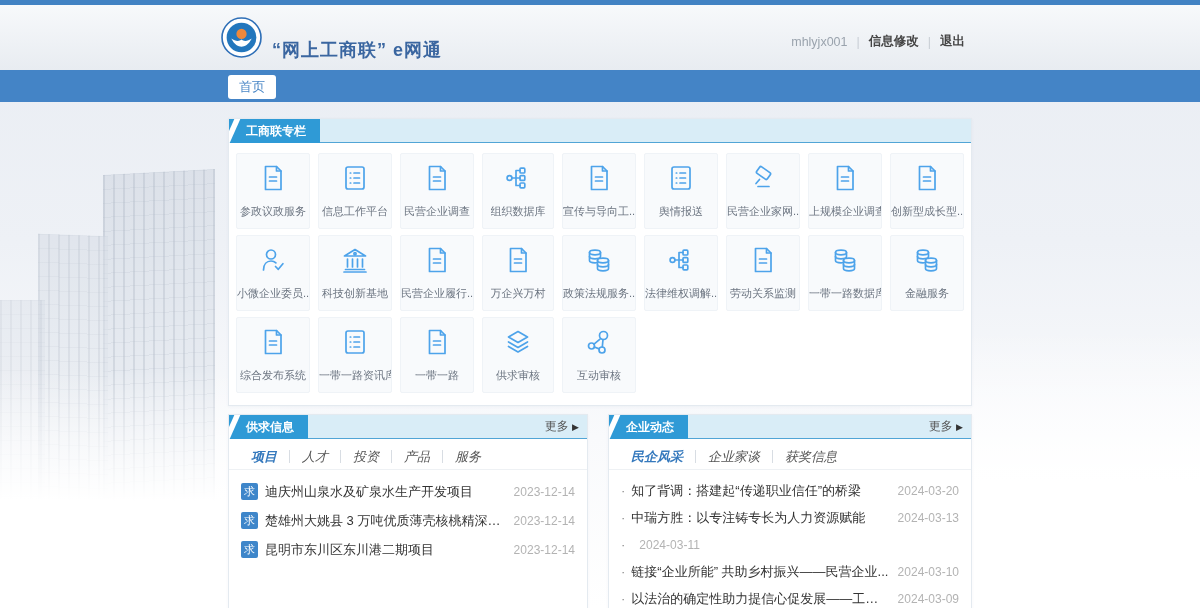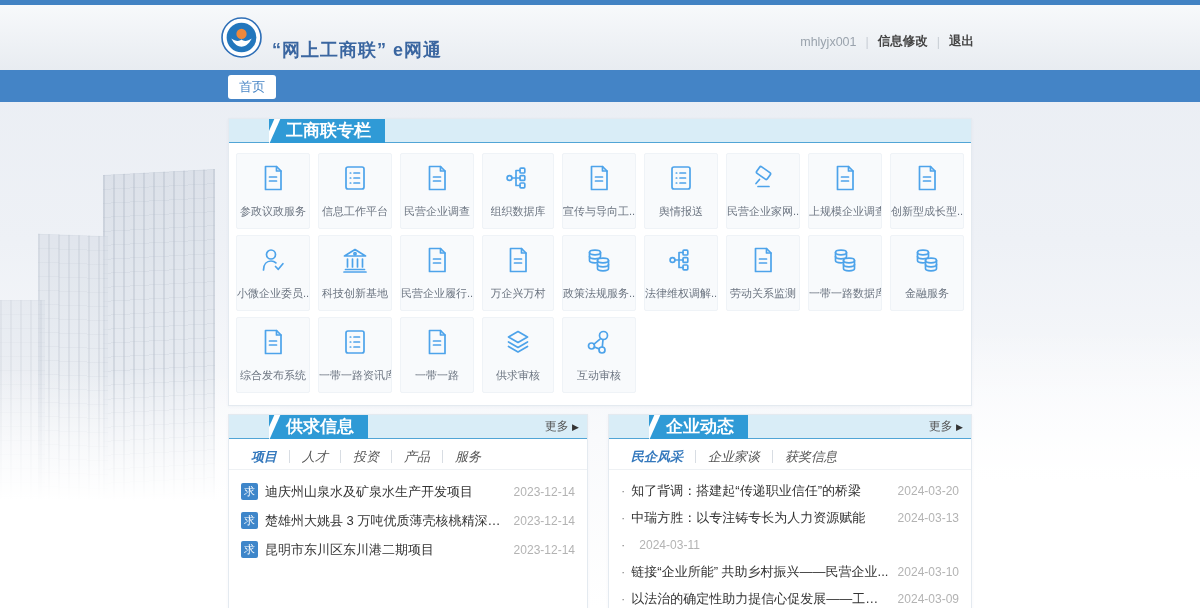--- a/index.html
+++ b/index.html
@@ -8,21 +8,21 @@
     position:relative;
     font-family:"Liberation Sans","DejaVu Sans",sans-serif;
     background:linear-gradient(180deg,#e9edf3 0%,#eef1f6 40%,#f9fafc 72%,#ffffff 100%);
   }
   
   .top-strip { position:absolute; top:0; left:0; right:0; height:5px; background:#4182c3; }
   .site-header { position:absolute; top:5px; left:0; right:0; height:65px;
     background:linear-gradient(180deg,#f7f9fb,#e8ecf1); }
   .logo { position:absolute; left:221px; top:12px; width:41px; height:41px; }
   .site-title { position:absolute; left:272px; top:23px; font-size:18px; font-weight:bold; color:#3a66a0; letter-spacing:1px;margin-top:10px; }
-  .user-area { position:absolute; right:226px; top:28px; font-size:12.5px; display:flex; align-items:center; gap:9px; }
+  .user-area { position:absolute; right:235px; top:28px; font-size:12.5px; display:flex; align-items:center; gap:9px; }
   .user-name { color:#9aa3ad; }
   .user-link { color:#444; font-weight:bold; cursor:pointer; }
   .sep { color:#c8ced5; }
   .main-nav { position:absolute; top:70px; left:0; right:0; height:32px; background:#4484c6; padding-left:228px; }
   .home-btn { display:inline-block; margin-top:5px; background:#ffffff; color:#4a87c6; font-size:13px;
     padding:3px 11px; border-radius:3px; cursor:pointer; }
   
   .bg-deco { position:absolute; pointer-events:none; }
   .bldg { position:absolute; background:
       repeating-linear-gradient(90deg, rgba(150,162,178,.35) 0 2px, transparent 2px 10px),
@@ -32,21 +32,21 @@
   .bldg2 { left:38px;  top:235px; width:70px;  height:275px; opacity:.55; transform:skewY(2deg); }
   .bldg3 { left:0;     top:300px; width:45px;  height:210px; opacity:.4; }
   .fog { position:absolute; background:linear-gradient(180deg,rgba(255,255,255,0),#ffffff 55%); }
   .fog-left  { left:0; top:370px; width:280px; height:238px; }
   .fog-right { right:0; top:330px; width:300px; height:278px; }
   
   .panel { position:absolute; background:#ffffff; border:1px solid #e4eaf0; box-shadow:0 1px 3px rgba(60,90,130,.05); }
   .panel-head { height:24px; background:#d9edf7; border-bottom:1px solid #51a5d6;
     display:flex; align-items:center; justify-content:space-between; }
   .panel-label { position:relative; height:24px; line-height:24px; background:#2f9ad6; color:#fff;
-    font-size:17px; font-weight:bold; padding:0 14px 0 17px; overflow:hidden;margin-left:40px; }
+    font-size:12px; font-weight:bold; padding:0 14px 0 17px; overflow:hidden; }
   .panel-label::before { content:""; position:absolute; left:0px; top:-4px; width:6px; height:32px;
     background:#ffffff; transform:skewX(-24deg); }
   .more { font-size:12px; color:#555; margin-right:8px; cursor:pointer; white-space:nowrap; }
   .more .arrow { font-size:9px; color:#333; }
   
   #special-panel { top:118px; left:228px; width:744px; height:288px; }
   .tile-grid { display:grid; grid-template-columns:repeat(9,1fr); gap:6px 8px; padding:10px 7px; }
   .tile { background:#f8fafc; border:1px solid #eff3f7; border-radius:2px; height:76px;
     display:flex; flex-direction:column; align-items:center; justify-content:center; gap:7px; cursor:pointer; }
   .tile svg { width:30px; height:30px; }

